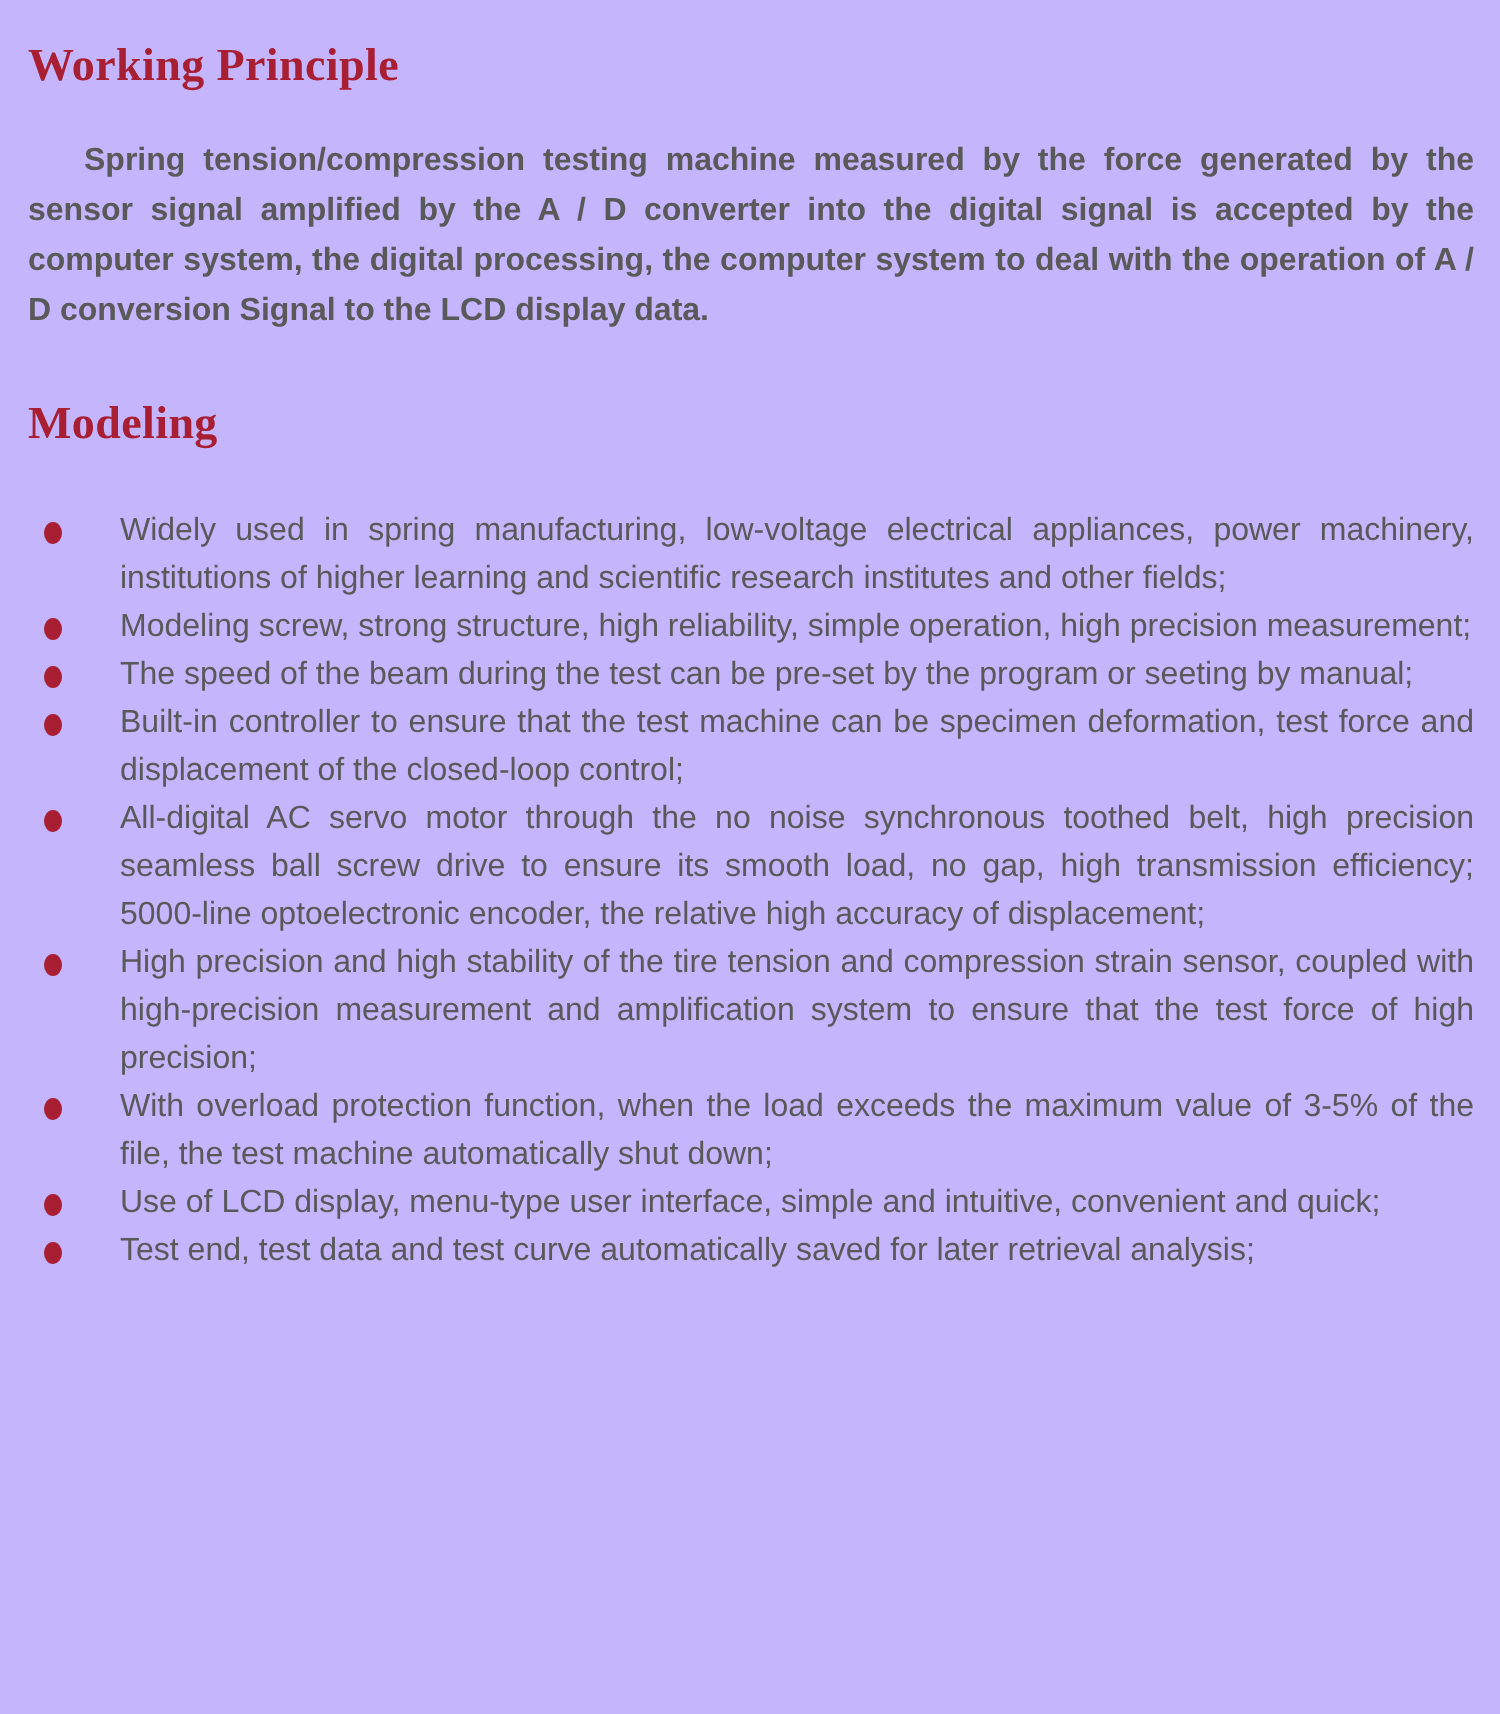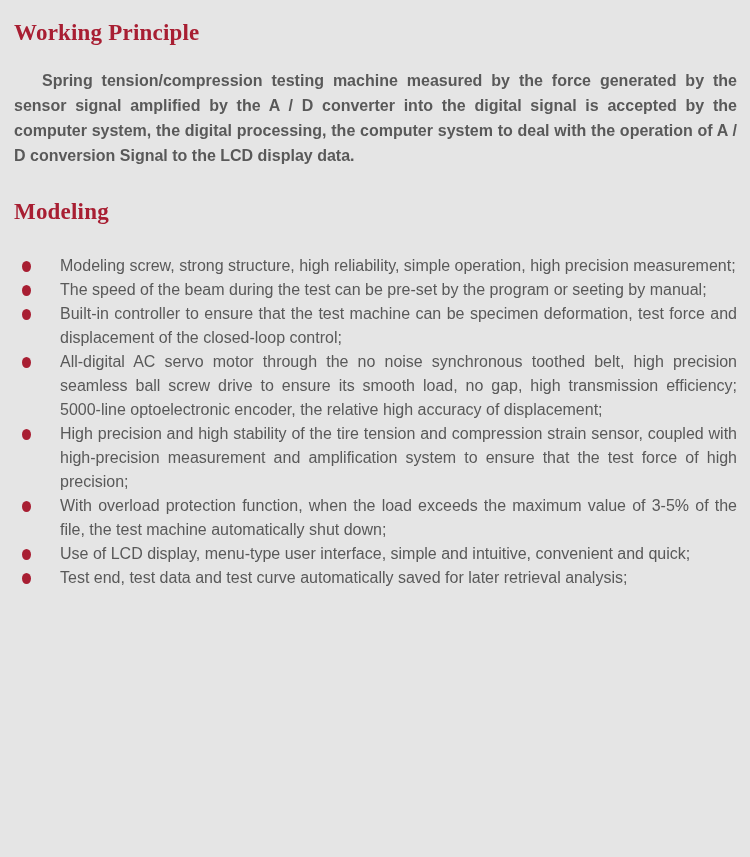--- a/index.html
+++ b/index.html
@@ -10,21 +10,21 @@
   body {
     width: 750px;
     font-family: "Liberation Sans", sans-serif;
     -webkit-font-smoothing: antialiased;
   }
   .page {
     box-sizing: border-box;
     width: 750px;
     min-height: 857px;
     padding: 20px 13px 28px 14px;
-    background: #e5e5e5;
+    background: #c4b5fd;
   }
   .section-title {
     font-family: "Liberation Serif", serif;
     font-weight: 700;
     font-size: 23px;
     line-height: 26px;
     color: #a81e32;
     margin: 0;
     letter-spacing: 0.2px;
   }
@@ -78,20 +78,24 @@
 
   <h1 class="section-title title-working-principle">Working Principle</h1>
 
   <p class="para">Spring tension/compression testing machine measured by the force generated by the sensor signal amplified by the A / D converter into the digital signal is accepted by the computer system, the digital processing, the computer system to deal with the operation of A / D conversion Signal to the LCD display data.</p>
 
   <h1 class="section-title title-features">Modeling</h1>
 
   <ul class="features-list">
     <li class="feature-item">
       <span class="bullet"></span>
+      <span class="feature-text">Widely used in spring manufacturing, low-voltage electrical appliances, power machinery, institutions of higher learning and scientific research institutes and other fields;</span>
+    </li>
+    <li class="feature-item">
+      <span class="bullet"></span>
       <span class="feature-text">Modeling screw, strong structure, high reliability, simple operation, high precision measurement;</span>
     </li>
     <li class="feature-item">
       <span class="bullet"></span>
       <span class="feature-text">The speed of the beam during the test can be pre-set by the program or seeting by manual;</span>
     </li>
     <li class="feature-item">
       <span class="bullet"></span>
       <span class="feature-text">Built-in controller to ensure that the test machine can be specimen deformation, test force and displacement of the closed-loop control;</span>
     </li>

